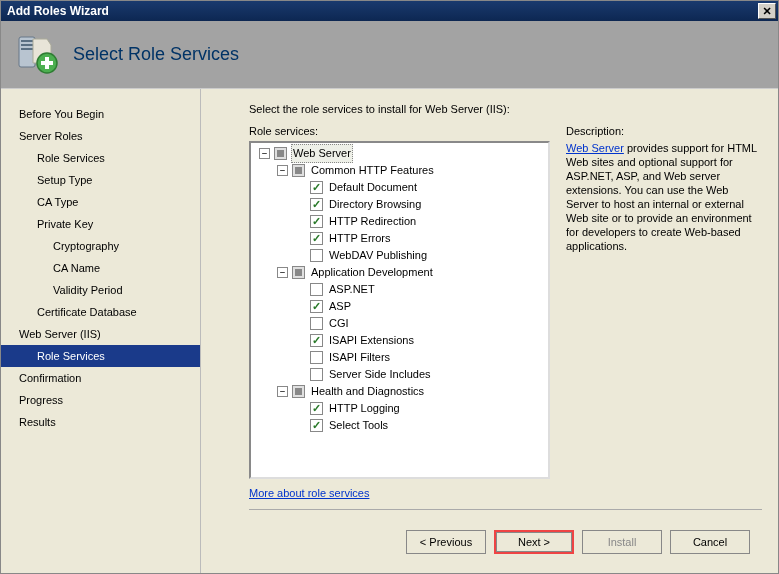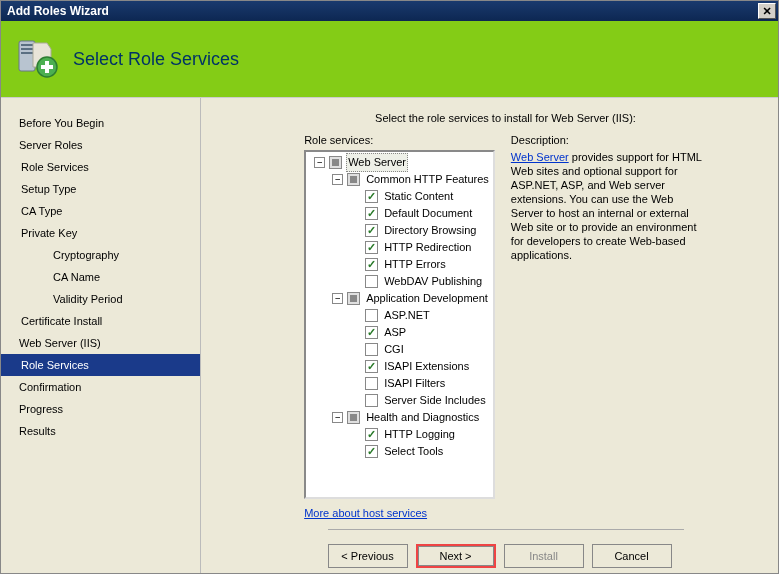--- a/index.html
+++ b/index.html
@@ -1,30 +1,30 @@
 <!DOCTYPE html>
 <html><head>
 <meta charset="utf-8">
 <style>
   * { box-sizing: border-box; margin: 0; padding: 0; }
   body { font-family: Tahoma, "Segoe UI", sans-serif; font-size: 11px; background: #fff; width: 779px; height: 574px; overflow: hidden; border: 1px solid #888; }
   .titlebar { background: linear-gradient(#1a3a6e, #0d2752); color: #fff; height: 20px; display: flex; align-items: center; padding: 0 2px 0 6px; font-weight: bold; font-size: 12px; }
   .titlebar-title { flex: 1; }
   .close-btn { width: 18px; height: 16px; background: #d4d0c8; border: 1px solid #fff; border-right-color:#555; border-bottom-color:#555; display:flex; align-items:center; justify-content:center; font-size:11px; font-family:Arial; cursor:pointer; color:#000; font-weight:bold; line-height:1; }
-  .header { background:#84cc16; height:77px; display:flex; align-items:center; padding-left:14px; border-bottom:1px solid #ccc; }
+  .header { background:#a3a3a3; height:68px; display:flex; align-items:center; padding-left:14px; border-bottom:1px solid #ccc; }
   .header-icon { width:44px; height:44px; position:relative; margin-right:14px; }
   .header-icon svg { width:44px; height:44px; }
   .header-title { font-size:18px; color:#003366; font-family:"Segoe UI",Tahoma,sans-serif; }
   .body { display:flex; height: calc(100% - 20px - 68px); background:#ece9d8;gap:32px; }
   .sidebar { width:200px; background:#ece9d8; padding-top:14px; border-right:1px solid #bbb; }
   .nav-item { padding:3px 6px 3px 18px; color:#000; cursor:pointer; line-height:16px; }
-  .nav-item.l2 { padding-left:20px; }
+  .nav-item.l2 { padding-left:36px; }
   .nav-item.l3 { padding-left:52px; }
   .nav-item.selected { background:#1a3a8a; color:#fff; }
-  .main { flex:1; display:flex; flex-direction:column; padding:14px 16px 0 16px; background:#ece9d8; position:relative;align-items:center; }
+  .main { flex:1; display:flex; flex-direction:column; padding:14px 16px 0 16px; background:#ece9d8; position:relative; }
   .instr { margin-bottom:10px; }
   .cols { display:flex; gap:16px; flex:1; min-height:0; }
   .left-col { flex:1; display:flex; flex-direction:column; min-width:0; }
   .right-col { width:196px; }
   .lbl { margin-bottom:4px; }
   .tree-box { flex:1; background:#fff; border:2px inset #ddd; overflow:hidden; display:flex; }
   .tree-inner { flex:1; overflow-y:auto; padding:2px 2px 2px 4px; }
   .tree-inner::-webkit-scrollbar { width:17px; }
   .tree-inner::-webkit-scrollbar-track { background:#ece9d8; border-left:1px solid #ccc;}
   .tree-inner::-webkit-scrollbar-thumb { background:#c8c4b8; border:1px solid #888;}
@@ -33,21 +33,21 @@
   .expander-space { width:11px; margin-right:4px; display:inline-block; }
   .cb { width:13px; height:13px; border:1px solid #888; background:#fff; margin-right:4px; display:inline-flex; align-items:center; justify-content:center; cursor:pointer; }
   .cb.checked::after { content:"✓"; font-size:11px; color:#2a7a2a; line-height:1; font-weight:bold; }
   .cb.tri { background:#e0e0e0; }
   .cb.tri::after { content:""; width:7px; height:7px; background:#888; display:block; }
   .tree-label { padding:0 2px; }
   .tree-row.sel .tree-label { background:#eef0e8; border:1px dotted #888; padding:0 1px; }
   .more-link { color:#0033cc; text-decoration:underline; margin-top:8px; cursor:pointer; display:inline-block; }
   .desc-text { line-height:14px; margin-top:2px;}
   .desc-link { color:#0033cc; text-decoration:underline; cursor:pointer; }
-  .footer { height:53px; border-top:1px solid #aaa; margin-top:10px; display:flex; align-items:center; justify-content:flex-end; gap:8px; padding-right:12px; }
+  .footer { height:64px; border-top:1px solid #aaa; margin-top:10px; display:flex; align-items:center; justify-content:flex-end; gap:8px; padding-right:12px; }
   .btn { width:80px; height:24px; background:#ece9d8; border:1px solid #888; font-size:11px; cursor:pointer; font-family:inherit; }
   .btn:disabled { color:#888; cursor:default; }
   .btn.default { border:2px solid #ef4444; box-shadow:0 0 0 1px #888 inset; }
   .ind { display:inline-block; }
 </style>
 </head>
 <body>
 
 <div class="titlebar">
   <span class="titlebar-title">Add Roles Wizard</span>
@@ -76,21 +76,21 @@
   <div class="sidebar" id="nav">
       <div class="nav-item">Before You Begin</div>
       <div class="nav-item">Server Roles</div>
       <div class="nav-item l2">Role Services</div>
       <div class="nav-item l2">Setup Type</div>
       <div class="nav-item l2">CA Type</div>
       <div class="nav-item l2">Private Key</div>
       <div class="nav-item l3">Cryptography</div>
       <div class="nav-item l3">CA Name</div>
       <div class="nav-item l3">Validity Period</div>
-      <div class="nav-item l2">Certificate Install</div>
+      <div class="nav-item l2">Certificate Database</div>
       <div class="nav-item">Web Server (IIS)</div>
       <div class="nav-item l2 selected">Role Services</div>
       <div class="nav-item">Confirmation</div>
       <div class="nav-item">Progress</div>
       <div class="nav-item">Results</div>
     </div>
 
   <div class="main">
     <div class="instr">Select the role services to install for Web Server (IIS):</div>
     <div class="cols">
@@ -107,26 +107,20 @@
               <div class="tree-row">
                 <span class="ind" style="width: 22px;"></span>
                 <span class="expander">−</span>
                 <span class="cb tri"></span>
                 <span class="tree-label">Common HTTP Features</span>
               </div>
               <div class="tree-row">
                 <span class="ind" style="width: 40px;"></span>
                 <span class="expander-space"></span>
                 <span class="cb checked"></span>
-                <span class="tree-label">Static Content</span>
-              </div>
-              <div class="tree-row">
-                <span class="ind" style="width: 40px;"></span>
-                <span class="expander-space"></span>
-                <span class="cb checked"></span>
                 <span class="tree-label">Default Document</span>
               </div>
               <div class="tree-row">
                 <span class="ind" style="width: 40px;"></span>
                 <span class="expander-space"></span>
                 <span class="cb checked"></span>
                 <span class="tree-label">Directory Browsing</span>
               </div>
               <div class="tree-row">
                 <span class="ind" style="width: 40px;"></span>
@@ -201,21 +195,21 @@
                 <span class="tree-label">HTTP Logging</span>
               </div>
               <div class="tree-row">
                 <span class="ind" style="width: 40px;"></span>
                 <span class="expander-space"></span>
                 <span class="cb checked"></span>
                 <span class="tree-label">Select Tools</span>
               </div>
             </div>
         </div>
-        <a class="more-link">More about host services</a>
+        <a class="more-link">More about role services</a>
       </div>
       <div class="right-col">
         <div class="lbl">Description:</div>
         <div class="desc-text">
           <span class="desc-link">Web Server</span><span> provides support for HTML Web sites and optional support for ASP.NET, ASP, and Web server extensions. You can use the Web Server to host an internal or external Web site or to provide an environment for developers to create Web-based applications.</span>
         </div>
       </div>
     </div>
     <div class="footer">
       <button class="btn">&lt; Previous</button>

